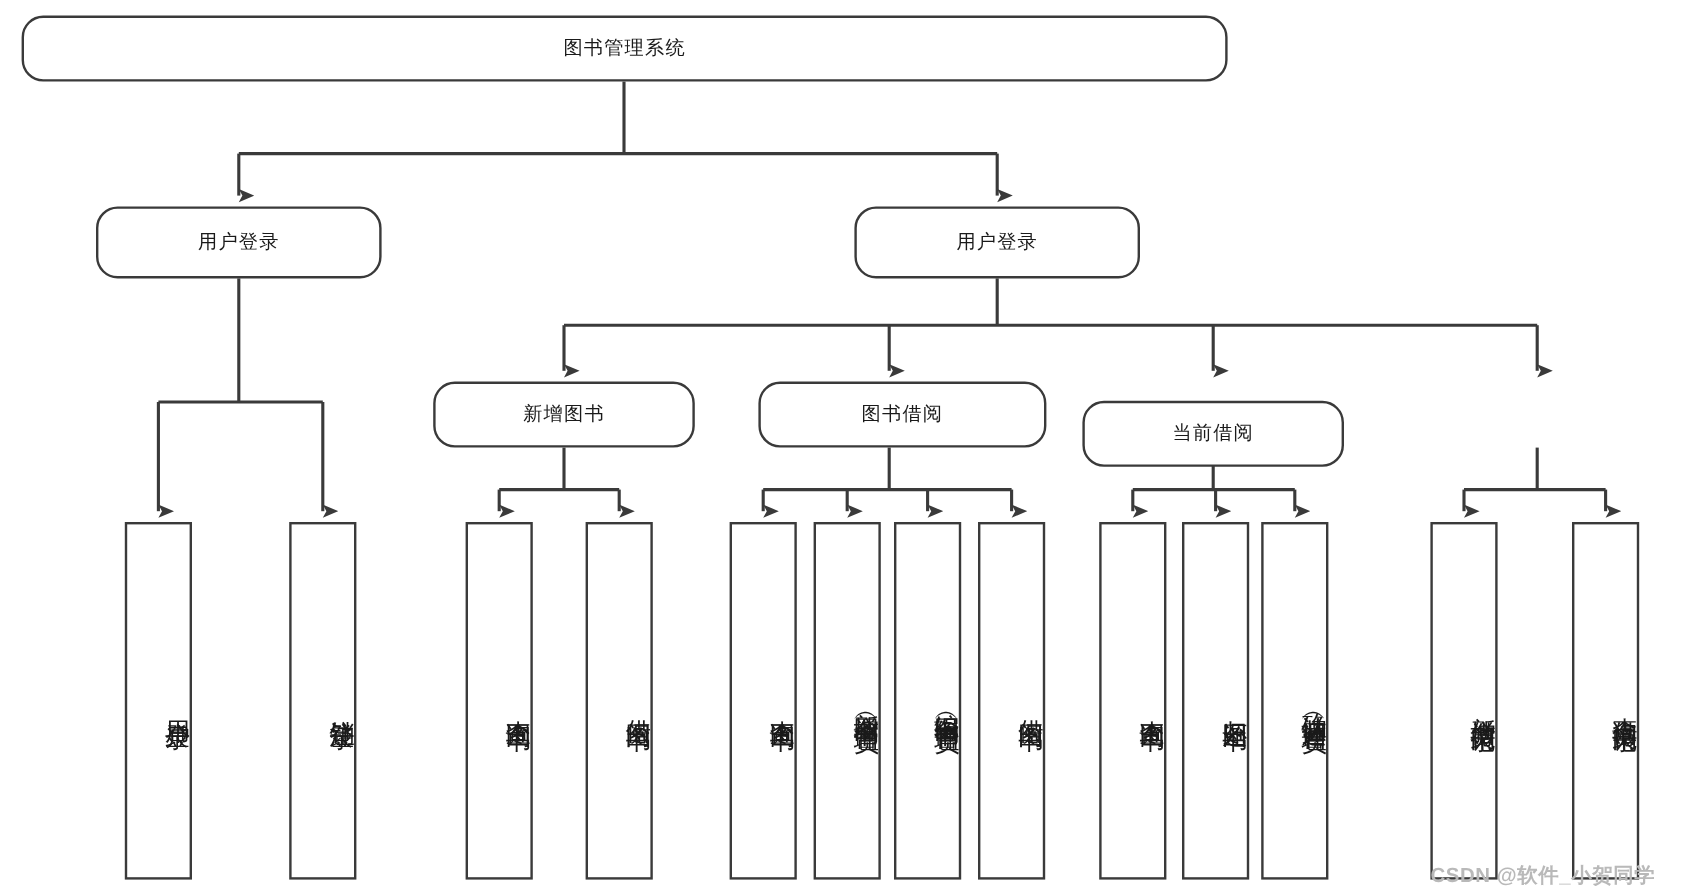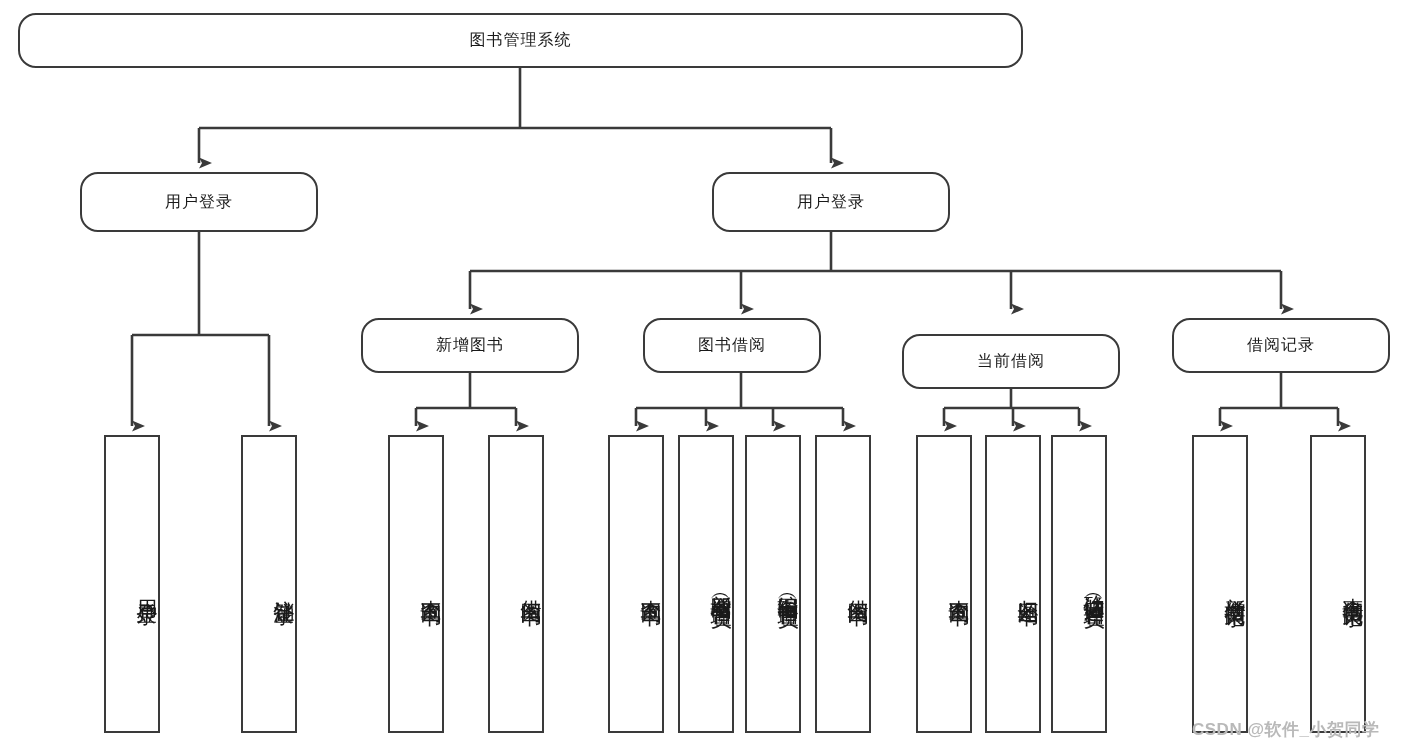--- a/index.html
+++ b/index.html
@@ -125,28 +125,25 @@
   <div class="node horiz" style="left:80px; top:172px; width:238px; height:60px;">
     <span>用户登录</span>
   </div>
   <div class="node horiz" style="left:712px; top:172px; width:238px; height:60px;">
     <span>用户登录</span>
   </div>
 
   <div class="node horiz" style="left:361px; top:318px; width:218px; height:55px;">
     <span>新增图书</span>
   </div>
-  <div class="node horiz" style="left:632px; top:318px; width:178px; height:55px;margin-left:11px;">
+  <div class="node horiz" style="left:632px; top:318px; width:240px; height:55px;">
     <span>图书借阅</span>
   </div>
   <div class="node horiz" style="left:902px; top:318px; width:218px; height:55px;margin-top:16px;">
     <span>当前借阅</span>
-  </div>
-  <div class="node horiz" style="left:1172px; top:318px; width:218px; height:55px;">
-    <span>借阅记录</span>
   </div>
 
   <div class="node vert" style="left:104px; top:435px; width:56px; height:298px;">
     <span>用户登录</span>
   </div>
   <div class="node vert" style="left:241px; top:435px; width:56px; height:298px;">
     <span>注销登录</span>
   </div>
   <div class="node vert" style="left:388px; top:435px; width:56px; height:298px;">
     <span>查询图书</span>

